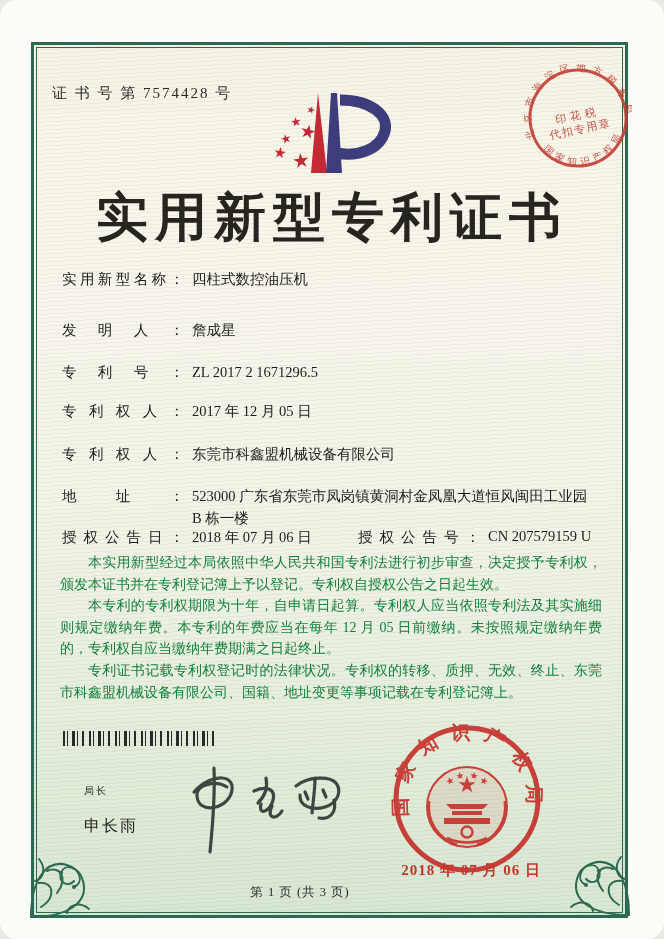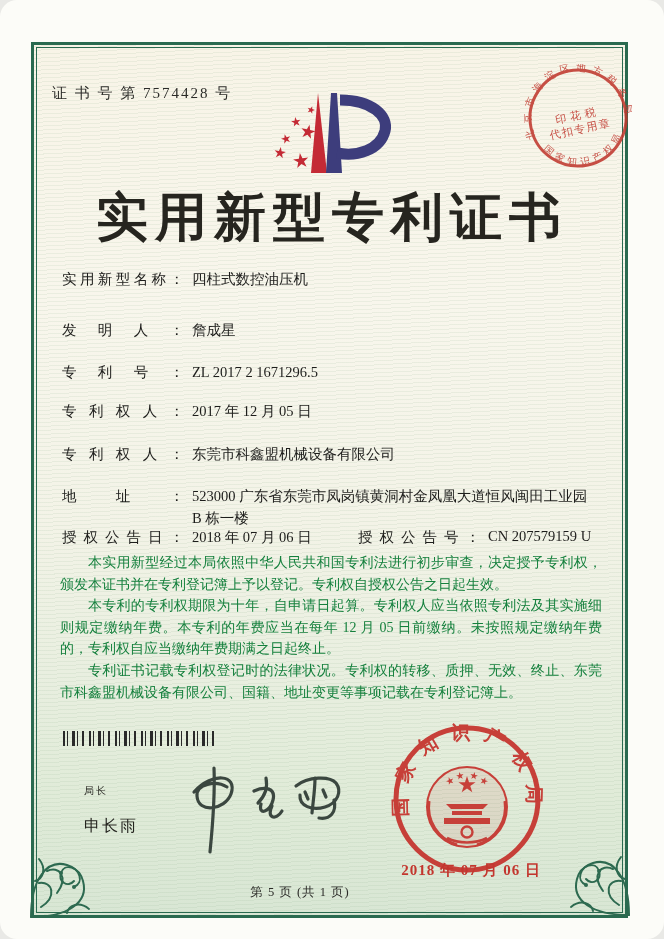--- a/index.html
+++ b/index.html
@@ -212,15 +212,15 @@
         <path d="M-15,4 L15,4 L15,8 L-15,8 Z"></path>
         <path d="M-23,11 L23,11 L23,17 L-23,17 Z"></path>
         <circle cx="0" cy="25" r="5.5" fill="none" stroke="#c5322c" stroke-width="2.4"></circle>
         <path d="M-20,31 C-8,37 8,37 20,31" fill="none" stroke="#c5322c" stroke-width="2.6"></path>
       </g>
     </g>
   </svg>
 
   <div class="seal-date">2018 年 07 月 06 日</div>
 
-  <div class="page-footer">第 5 页 (共 1 页)</div>
+  <div class="page-footer">第 1 页 (共 3 页)</div>
 
 </div>
 
 </body></html>

